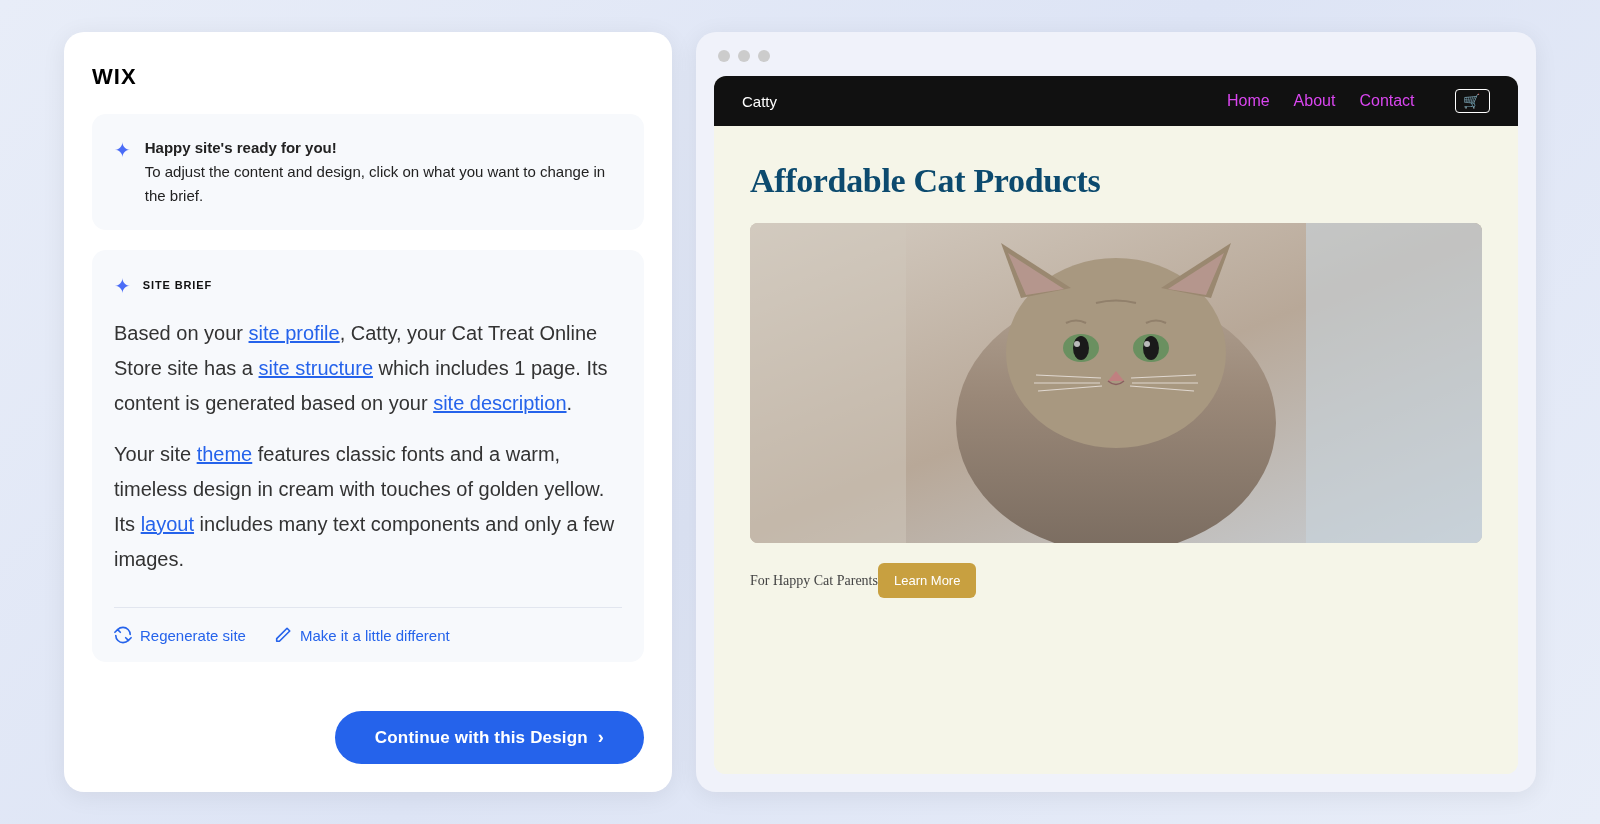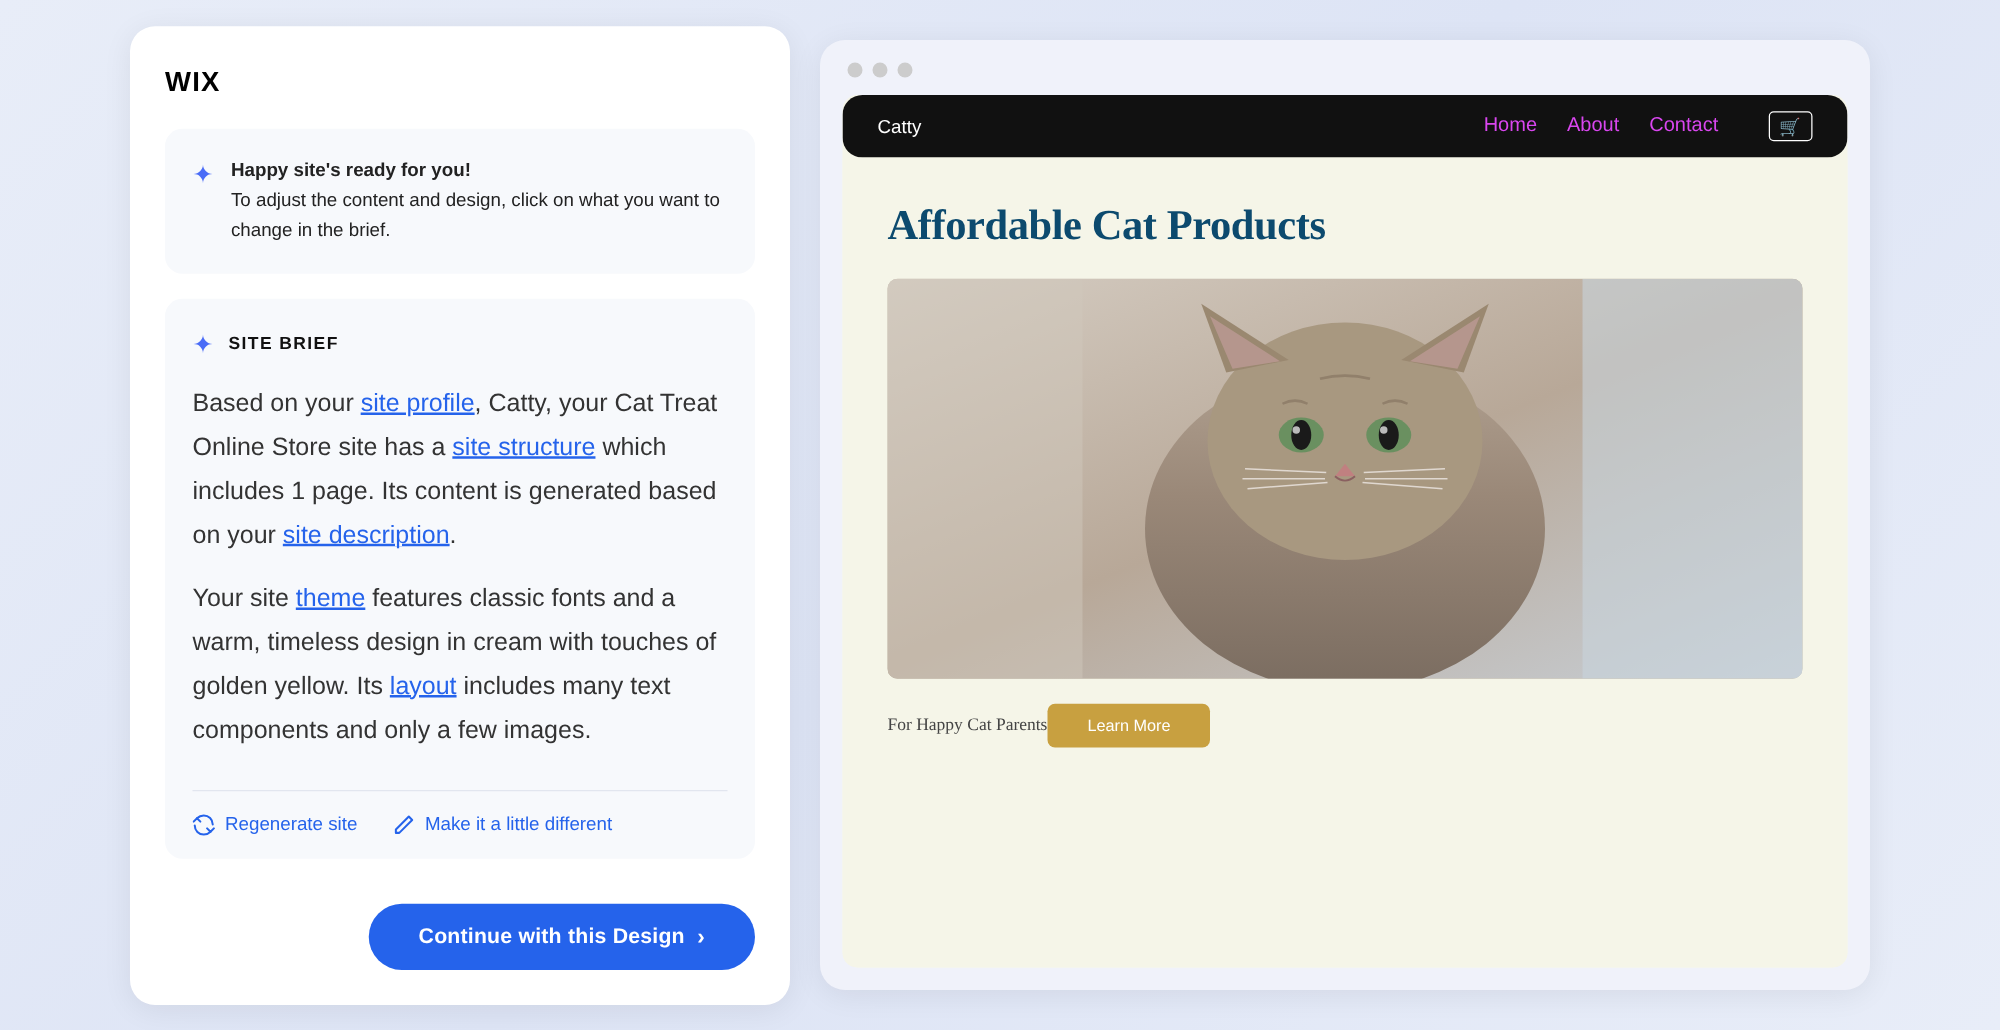--- a/index.html
+++ b/index.html
@@ -13,21 +13,21 @@
       align-items: center;
       justify-content: center;
       gap: 24px;
       padding: 30px;
     }
 
     
     .left-panel {
       background: #fff;
       border-radius: 20px;
-      width: 528px;
+      width: 608px;
       min-height: 760px;
       padding: 32px 28px 28px 28px;
       display: flex;
       flex-direction: column;
       gap: 20px;
       box-shadow: 0 4px 24px rgba(0,0,0,0.07);
       position: relative;
     }
 
     .wix-logo {
@@ -74,21 +74,21 @@
     }
 
     .site-brief-header {
       display: flex;
       gap: 12px;
       align-items: center;
       margin-bottom: 18px;
     }
 
     .site-brief-title {
-      font-size: 14px;
+      font-size: 11px;
       font-weight: 700;
       letter-spacing: 0.08em;
       color: #111;
       text-transform: uppercase;
     }
 
     .brief-text {
       font-size: 20px;
       color: #333;
       line-height: 1.75;
@@ -196,21 +196,20 @@
     }
 
     .site-nav {
       background: #111;
       color: #fff;
       display: flex;
       align-items: center;
       padding: 0 28px;
       height: 50px;
       gap: 0;
-      border-radius: 16px;
     }
 
     .site-nav-logo {
       font-size: 15px;
       font-weight: 500;
       color: #fff;
       flex: 1;
     }
 
     .site-nav-links {
@@ -270,21 +269,21 @@
       font-size: 14px;
       color: #444;
       font-family: Georgia, serif;
     }
 
     .learn-more-btn {
       background: #c8a040;
       color: #fff;
       border: none;
       border-radius: 6px;
-      padding: 10px 32px;
+      padding: 10px 16px;
       font-size: 13px;
       cursor: pointer;
       font-weight: 500;
     }
   </style>
 </head>
 <body>
 
 <div class="left-panel">
   <div class="wix-logo">WIX</div>

